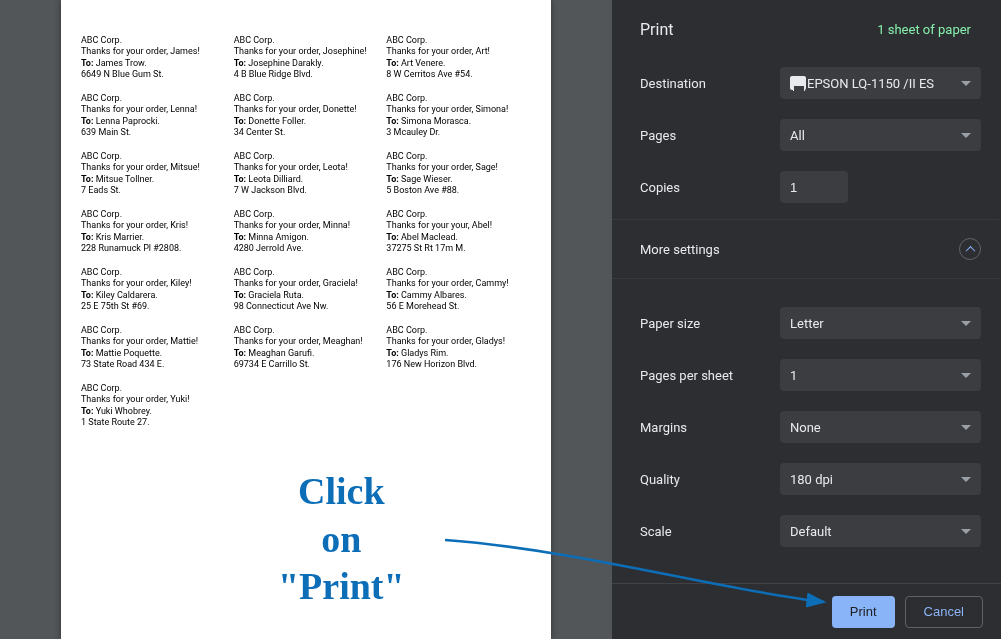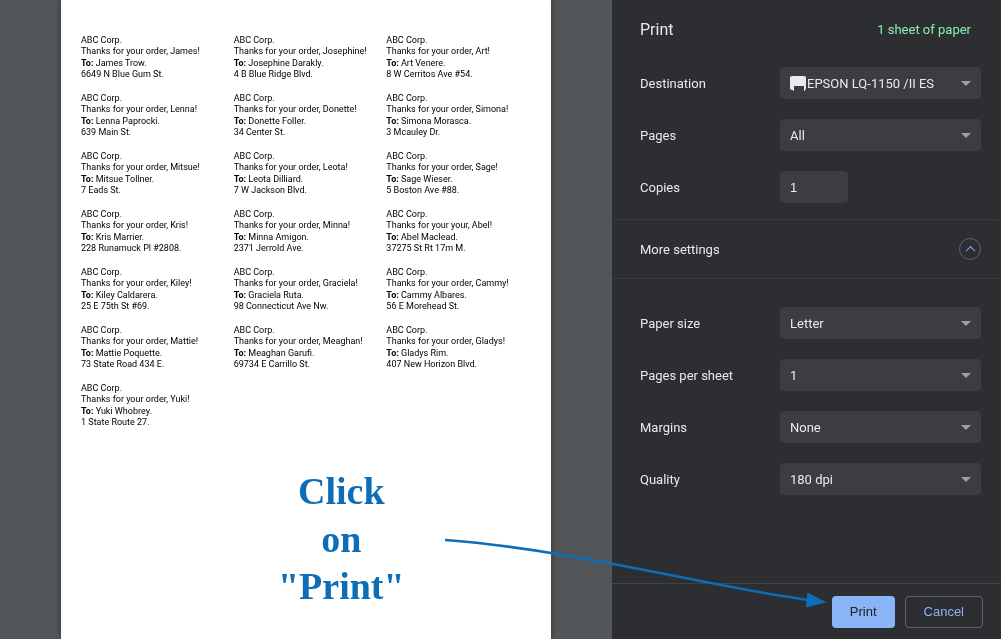--- a/index.html
+++ b/index.html
@@ -263,21 +263,21 @@
         <div class="label">
           <div class="line">ABC Corp.</div>
           <div class="line">Thanks for your order, Kris!</div>
           <div class="line"><span class="bold">To:</span> Kris Marrier.</div>
           <div class="line">228 Runamuck Pl #2808.</div>
         </div>
         <div class="label">
           <div class="line">ABC Corp.</div>
           <div class="line">Thanks for your order, Minna!</div>
           <div class="line"><span class="bold">To:</span> Minna Amigon.</div>
-          <div class="line">2371 Jerrold Ave.</div>
+          <div class="line">4280 Jerrold Ave.</div>
         </div>
         <div class="label">
           <div class="line">ABC Corp.</div>
           <div class="line">Thanks for your your, Abel!</div>
           <div class="line"><span class="bold">To:</span> Abel Maclead.</div>
           <div class="line">37275 St Rt 17m M.</div>
         </div>
         <div class="label">
           <div class="line">ABC Corp.</div>
           <div class="line">Thanks for your order, Kiley!</div>
@@ -305,21 +305,21 @@
         <div class="label">
           <div class="line">ABC Corp.</div>
           <div class="line">Thanks for your order, Meaghan!</div>
           <div class="line"><span class="bold">To:</span> Meaghan Garufi.</div>
           <div class="line">69734 E Carrillo St.</div>
         </div>
         <div class="label">
           <div class="line">ABC Corp.</div>
           <div class="line">Thanks for your order, Gladys!</div>
           <div class="line"><span class="bold">To:</span> Gladys Rim.</div>
-          <div class="line">407 New Horizon Blvd.</div>
+          <div class="line">176 New Horizon Blvd.</div>
         </div>
         <div class="label">
           <div class="line">ABC Corp.</div>
           <div class="line">Thanks for your order, Yuki!</div>
           <div class="line"><span class="bold">To:</span> Yuki Whobrey.</div>
           <div class="line">1 State Route 27.</div>
         </div>
       </div>
   </div>
 </div>
@@ -412,20 +412,31 @@
       <div class="row-ctl">
         <div class="select">
           <div class="select-left">
               <span>180 dpi</span>
             </div>
           <span class="chev"></span>
         </div>
       </div>
     </div>
 
+    <div class="row">
+      <div class="row-lab">Scale</div>
+      <div class="row-ctl">
+        <div class="select">
+          <div class="select-left">
+              <span>Default</span>
+            </div>
+          <span class="chev"></span>
+        </div>
+      </div>
+    </div>
 
     <div style="height:10px"></div>
   </div>
 
   <div class="footer">
     <button class="btn btn-primary">Print</button>
     <button class="btn btn-secondary">Cancel</button>
   </div>
 </div>
 

